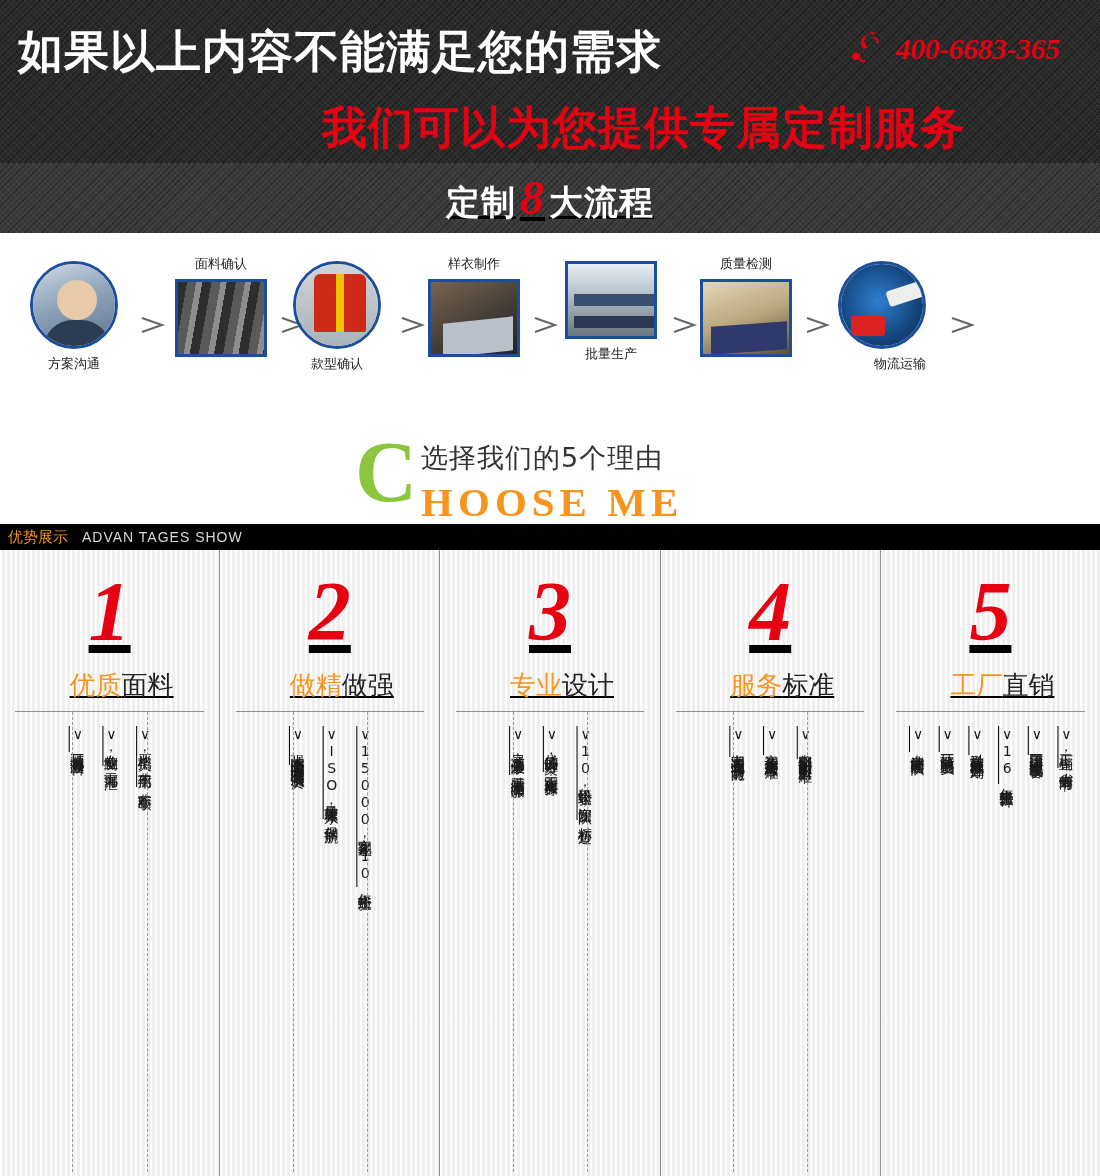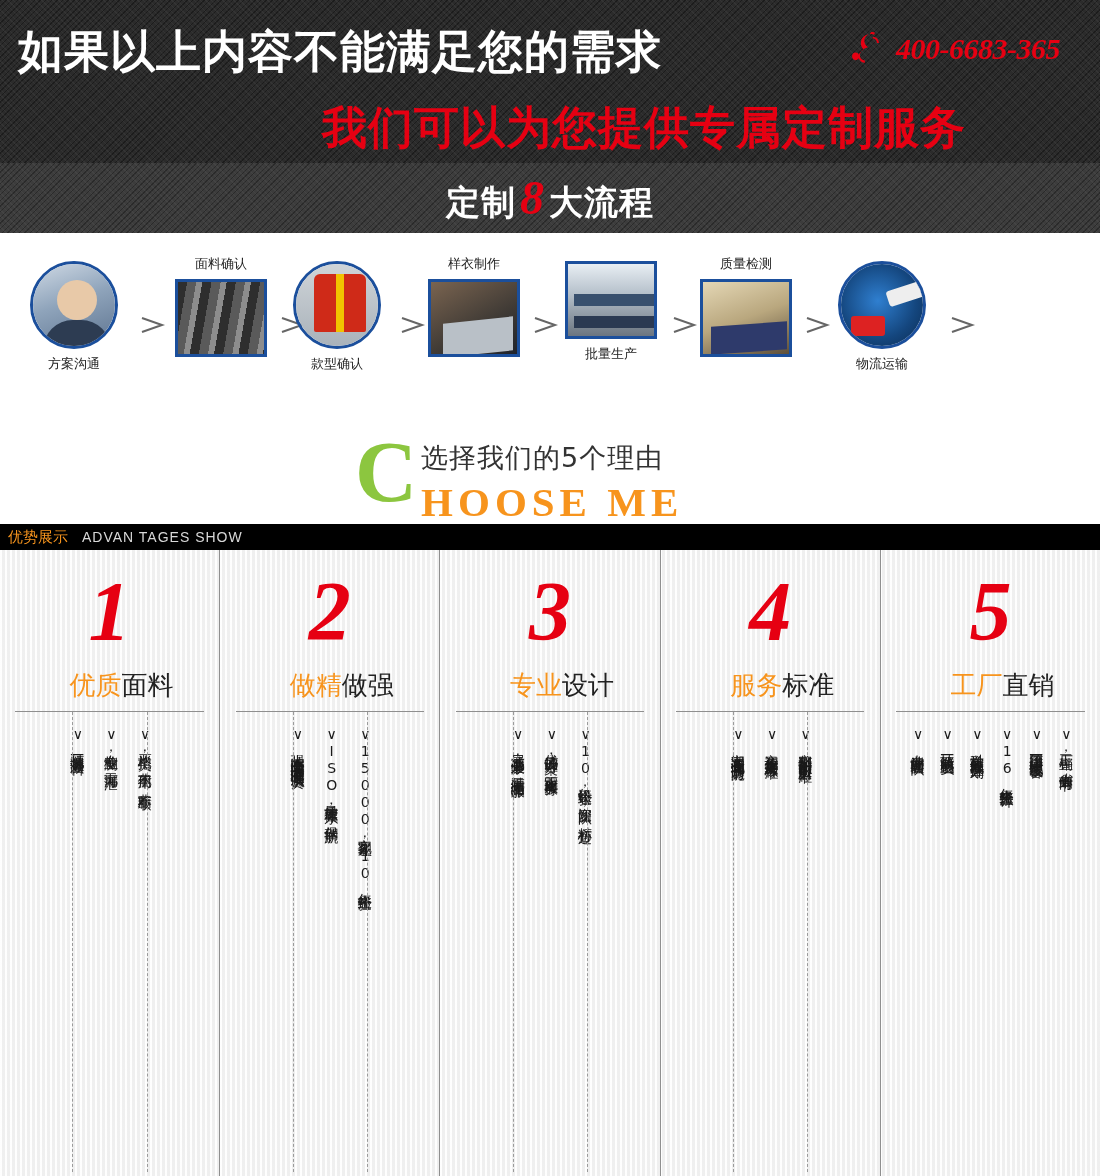--- a/index.html
+++ b/index.html
@@ -6,20 +6,21 @@
   html, body {
     width: 1100px;
     background: #fff;
     font-family: "Liberation Sans", sans-serif;
   }
   #page {
     width: 1100px;
     height: 1176px;
     position: relative;
     overflow: hidden;
+    text-decoration: underline;
   }
 
   
   .banner {
     position: relative;
     width: 1100px;
     height: 163px;
     background: #2b2b2b;
     background-image:
       repeating-linear-gradient(45deg, rgba(255,255,255,0.045) 0 1px, transparent 1px 4px),
@@ -380,21 +381,21 @@
     <div class="flow-item" style="left:700px; top:22px;">
       <div class="flow-label above">质量检测</div>
       <div class="sq">
           <span class="ph ph-quality"></span>
         </div>
     </div>
     <svg class="arrow" style="left:805px; top:82px;" viewBox="0 0 26 20">
         <path fill="none" stroke="#666" stroke-width="2" d="M2 3 L22 10 L2 17"></path>
       </svg>
 
-    <div class="flow-item" style="left:838px; top:28px;">
+    <div class="flow-item" style="left:838px; top:28px;text-align:right;">
       <div class="circle">
           <span class="ph ph-logistics"></span>
         </div>
       <div class="flow-label">物流运输</div>
     </div>
     <svg class="arrow" style="left:950px; top:82px;" viewBox="0 0 26 20">
         <path fill="none" stroke="#666" stroke-width="2" d="M2 3 L22 10 L2 17"></path>
       </svg>
 
   </div>

